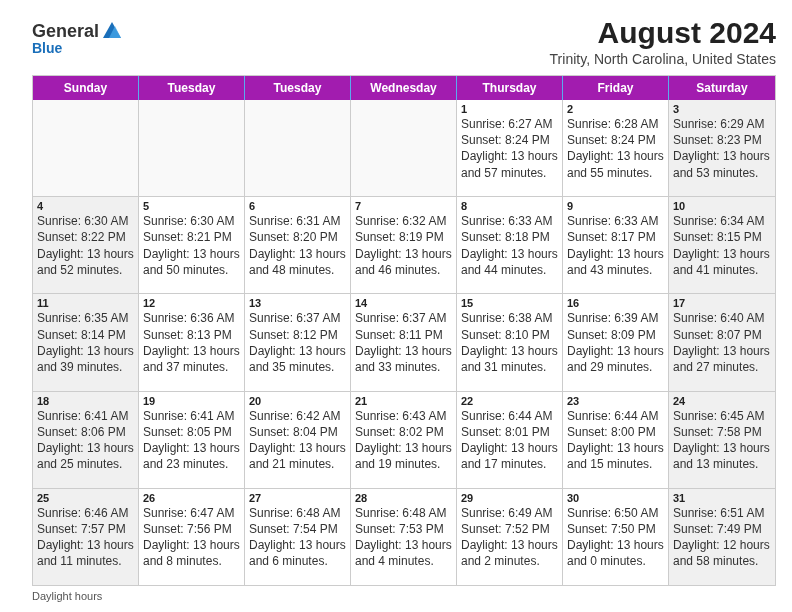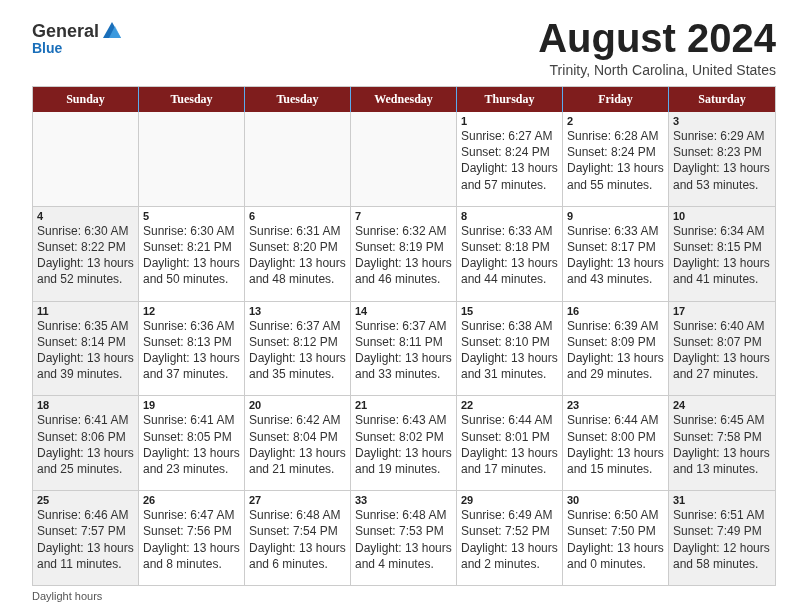--- a/index.html
+++ b/index.html
@@ -33,42 +33,40 @@
     .logo-blue { color: #1a6fba; }
     .logo-icon {
       width: 22px;
       height: 22px;
       margin-left: 2px;
     }
     .title-area {
       text-align: right;
     }
     .month-title {
-      font-size: 40px;
+      font-size: 30px;
       font-weight: bold;
       color: #222;
       line-height: 1.1;
-      text-align: center;
     }
     .location {
       font-size: 14px;
       color: #444;
       margin-top: 2px;
     }
     .calendar {
       flex: 1;
       display: flex;
       flex-direction: column;
       border: 1px solid #ccc;
     }
     .cal-header {
       display: grid;
       grid-template-columns: repeat(7, 1fr);
-      background: #7f1d1d;
-      font-family: Liberation Serif, serif;
+      background: #a21caf;
     }
     .cal-header-cell {
       color: #fff;
       font-size: 12px;
       font-weight: bold;
       text-align: center;
       padding: 5px 2px;
       border-right: 1px solid #5aabee;
     }
     .cal-header-cell:last-child { border-right: none; }
@@ -317,21 +315,21 @@
 Sunset: 7:56 PM
 Daylight: 13 hours and 8 minutes.</div>
           </div>
           <div class="cal-cell">
             <div class="day-num">27</div>
             <div class="cell-text" style="white-space: pre-line;">Sunrise: 6:48 AM
 Sunset: 7:54 PM
 Daylight: 13 hours and 6 minutes.</div>
           </div>
           <div class="cal-cell">
-            <div class="day-num">33</div>
+            <div class="day-num">28</div>
             <div class="cell-text" style="white-space: pre-line;">Sunrise: 6:48 AM
 Sunset: 7:53 PM
 Daylight: 13 hours and 4 minutes.</div>
           </div>
           <div class="cal-cell">
             <div class="day-num">29</div>
             <div class="cell-text" style="white-space: pre-line;">Sunrise: 6:49 AM
 Sunset: 7:52 PM
 Daylight: 13 hours and 2 minutes.</div>
           </div>

